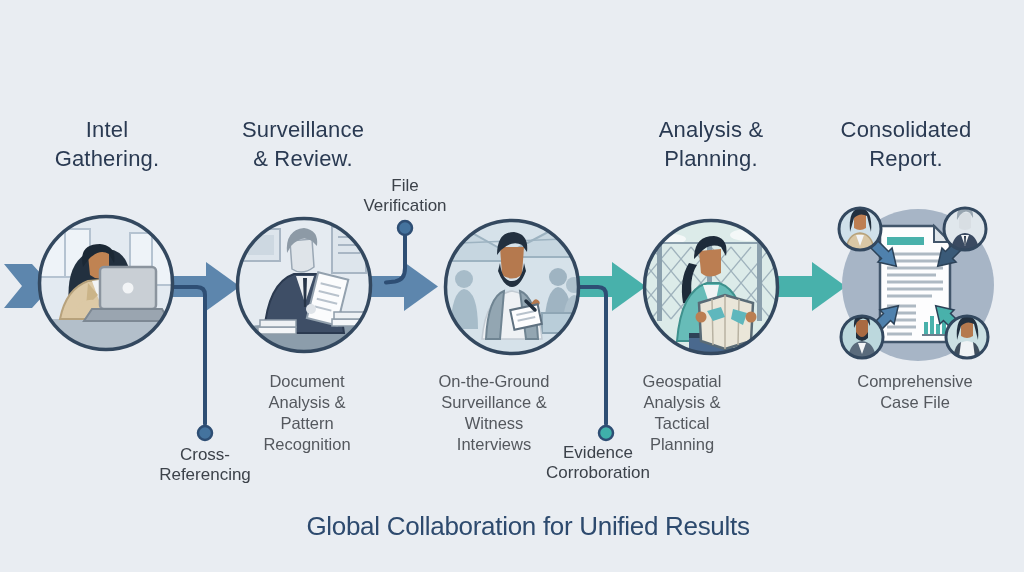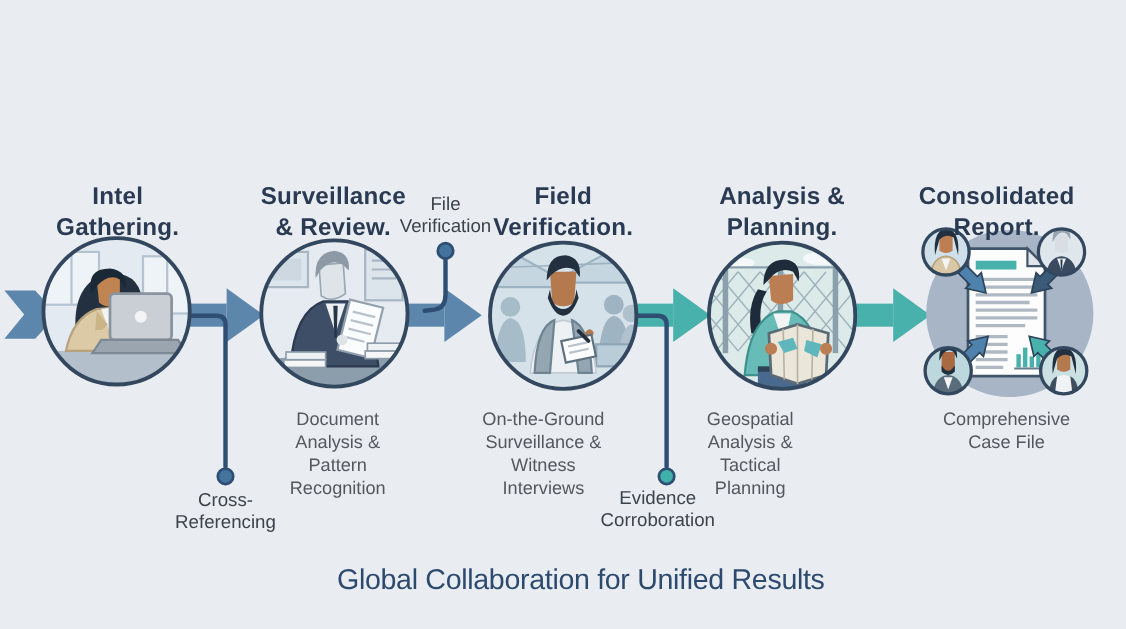--- a/index.html
+++ b/index.html
@@ -3,22 +3,22 @@
 <meta charset="utf-8">
 <style>
   html,body { margin:0; padding:0; background:#e9edf2; }
   .canvas {
     position:relative; width:1024px; height:572px; overflow:hidden;
     background:#e9edf2;
     font-family:"Liberation Sans", sans-serif;
   }
   .stage-title {
     position:absolute; top:116px; width:184px; text-align:center;
-    font-size:22px; font-weight:bold; line-height:1.3; color:#2a3a52;
-    white-space:pre-line; z-index:3; letter-spacing:0.2px;margin-top:48px;
+    font-size:22px; font-weight:normal; line-height:1.3; color:#2a3a52;
+    white-space:pre-line; z-index:3; letter-spacing:0.2px;
   }
   .caption {
     position:absolute; top:371px; width:184px; text-align:center;
     font-size:16.5px; line-height:1.27; color:#54585e;
     white-space:pre-line; z-index:3;
   }
   .callout {
     position:absolute; width:156px; text-align:center;
     font-size:17px; line-height:1.15; color:#3c424a;
     white-space:pre-line; z-index:3;
@@ -74,22 +74,20 @@
     <g>
       <path d="M576,287 L598,287 Q606,287 606,295 L606,424" fill="none" stroke="#2e4e74" stroke-width="4" stroke-linecap="round"></path>
       <circle cx="606" cy="433" r="7" fill="#3fb0aa" stroke="#2e4e74" stroke-width="2.5"></circle>
     </g>
   </svg>
 
   <div class="stage-title" style="left:15px">Intel
 Gathering.</div>
   <div class="stage-title" style="left:211px">Surveillance
 &amp; Review.</div>
-  <div class="stage-title" style="left:420px">Field
-Verification.</div>
   <div class="stage-title" style="left:619px">Analysis &amp;
 Planning.</div>
   <div class="stage-title" style="left:814px">Consolidated
 Report.</div>
 
   <div class="callout" style="left:327px; top:176px">File
 Verification</div>
   <div class="callout" style="left:127px; top:445px">Cross-
 Referencing</div>
   <div class="callout" style="left:520px; top:443px">Evidence

